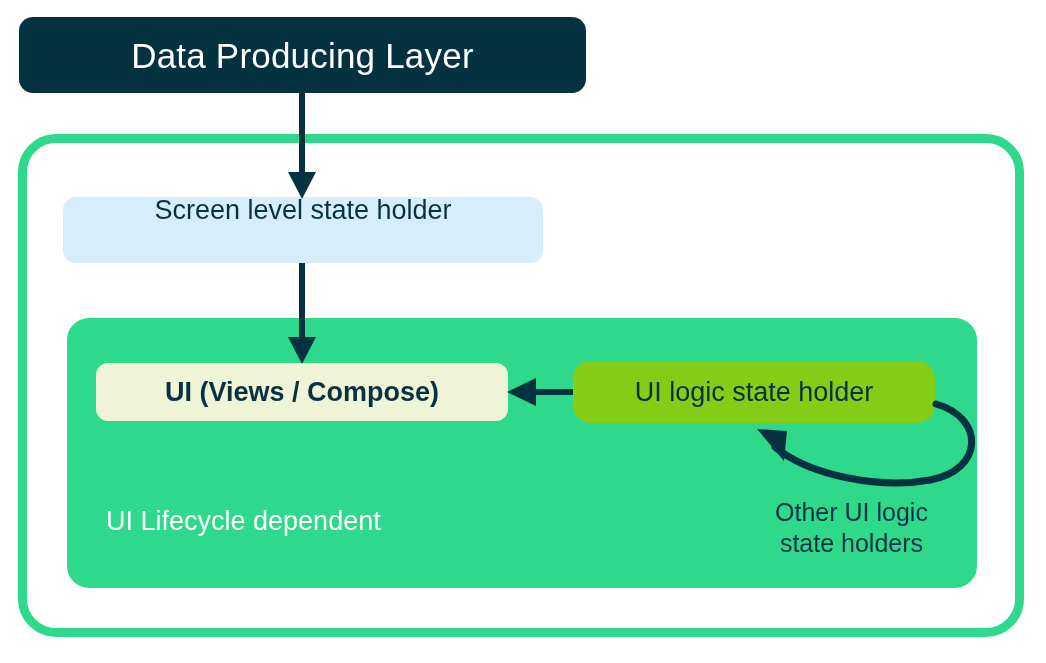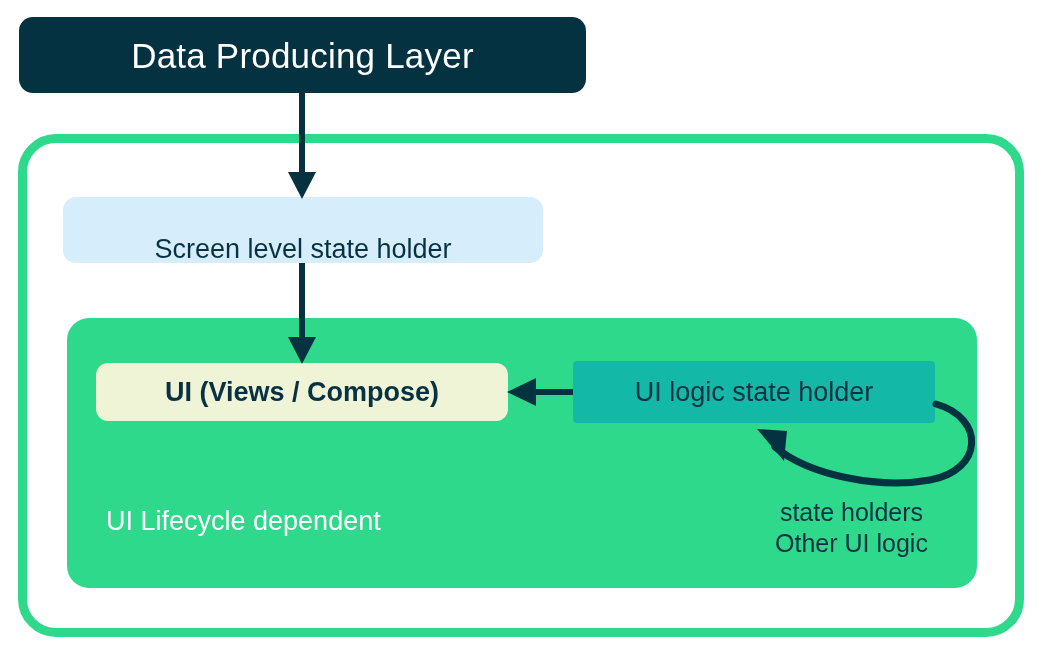--- a/index.html
+++ b/index.html
@@ -68,21 +68,21 @@
   
   .screen-level-state-holder {
     position: absolute;
     left: 63px;
     top: 197px;
     width: 480px;
     height: 66px;
     background: #D6EEFB;
     border-radius: 13px;
     display: flex;
-    align-items: flex-end;
+    align-items: flex-start;
     justify-content: center;
     box-sizing: border-box;
   }
   .screen-level-state-holder-label {
     color: #083243;
     font-size: 27px;
     line-height: 1;
     white-space: nowrap;
   }
 
@@ -129,22 +129,22 @@
     white-space: nowrap;
   }
 
   
   .ui-logic-state-holder {
     position: absolute;
     left: 573px;
     top: 361px;
     width: 362px;
     height: 62px;
-    background: #14b8a6;
-    border-radius: 4px;
+    background: #84cc16;
+    border-radius: 18px;
     display: flex;
     align-items: center;
     justify-content: center;
     box-sizing: border-box;
   }
   .ui-logic-state-holder-label {
     color: #083243;
     font-size: 27px;
     line-height: 1;
     white-space: nowrap;
@@ -194,22 +194,22 @@
 
   <div class="ui-views-compose">
     <span class="ui-views-compose-label">UI (Views / Compose)</span>
   </div>
 
   <div class="ui-logic-state-holder">
     <span class="ui-logic-state-holder-label">UI logic state holder</span>
   </div>
 
   <div class="other-holders-caption">
+    <div>Other UI logic</div>
     <div>state holders</div>
-    <div>Other UI logic</div>
   </div>
 
   <svg class="arrows-svg" viewBox="0 0 1046 663">
 
     <g>
       <line x1="302" y1="93" x2="302" y2="176" stroke="#043240" stroke-width="6"></line>
       <polygon points="288,172 316,172 302,199" fill="#043240"></polygon>
     </g>
 
     <g>

